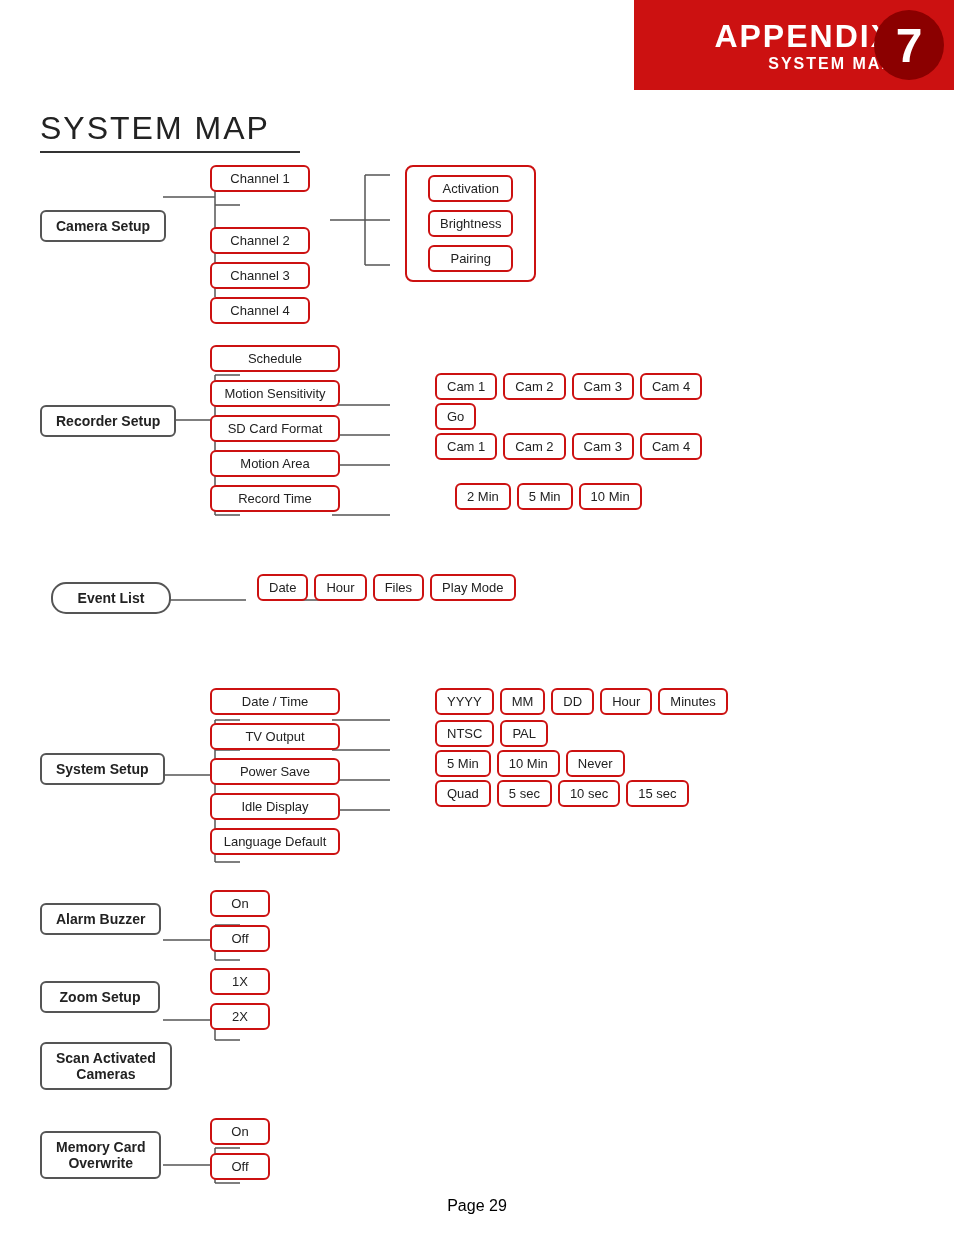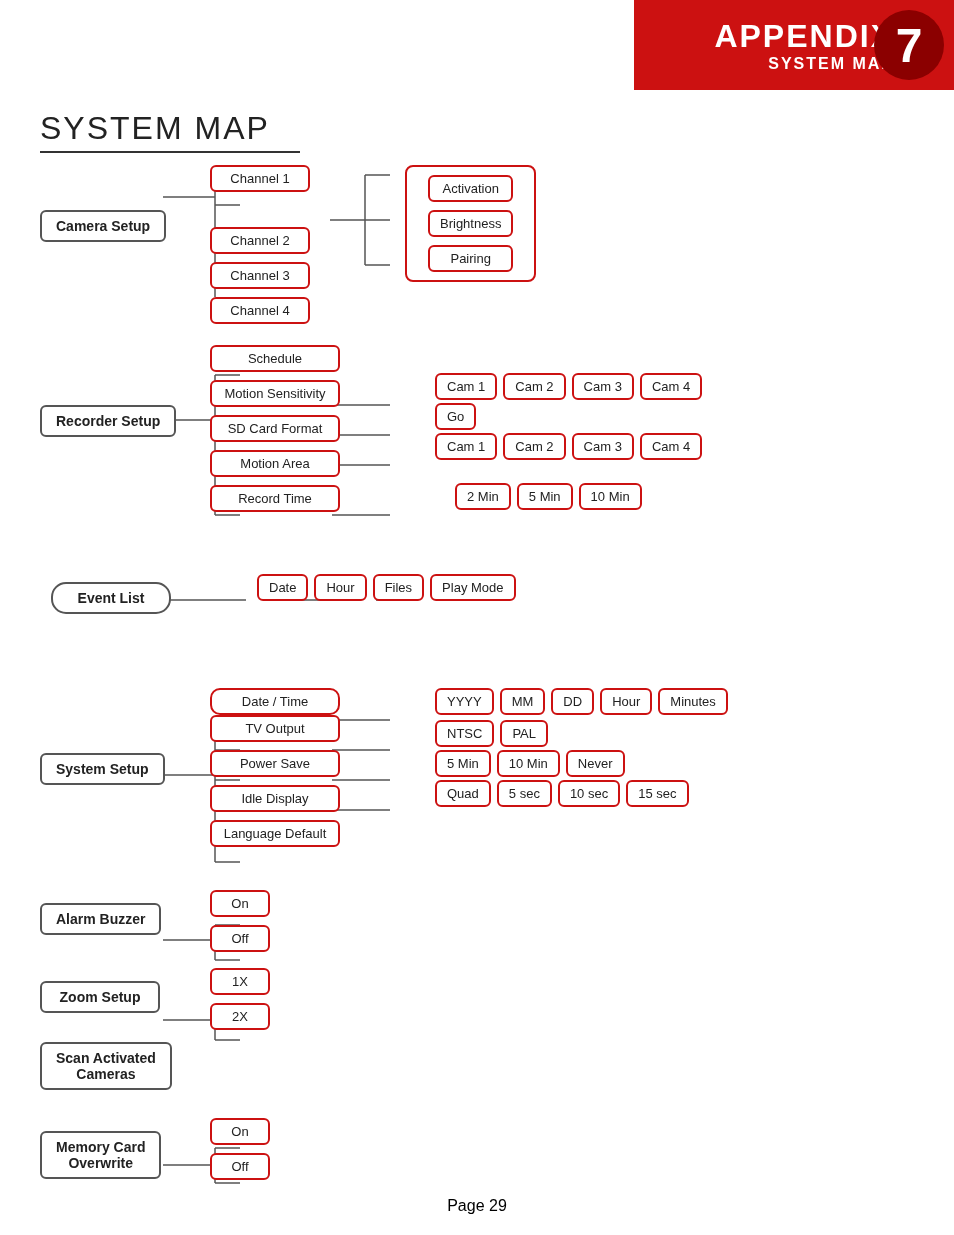--- a/index.html
+++ b/index.html
@@ -261,21 +261,21 @@
     <div class="box">Play Mode</div>
   </div>
 </div>
 
 <div style="position:absolute; top:688px; left:40px;">
   <div class="box-gray" style="position:absolute; top:65px; left:0;">
     <span>System Setup</span>
   </div>
 
   <div style="position:absolute; top:0px; left:170px;">
-    <div class="box" style="min-width:130px;border-radius:10px;">Date / Time</div>
+    <div class="box" style="margin-bottom:8px; min-width:130px;">Date / Time</div>
     <div class="box" style="margin-bottom:8px; min-width:130px;">TV Output</div>
     <div class="box" style="margin-bottom:8px; min-width:130px;">Power Save</div>
     <div class="box" style="margin-bottom:8px; min-width:130px;">Idle Display</div>
     <div class="box" style="min-width:130px;">Language Default</div>
   </div>
 
   <div style="position:absolute; top:0px; left:395px; display:flex; gap:6px;">
     <div class="box">YYYY</div>
     <div class="box">MM</div>
     <div class="box">DD</div>

